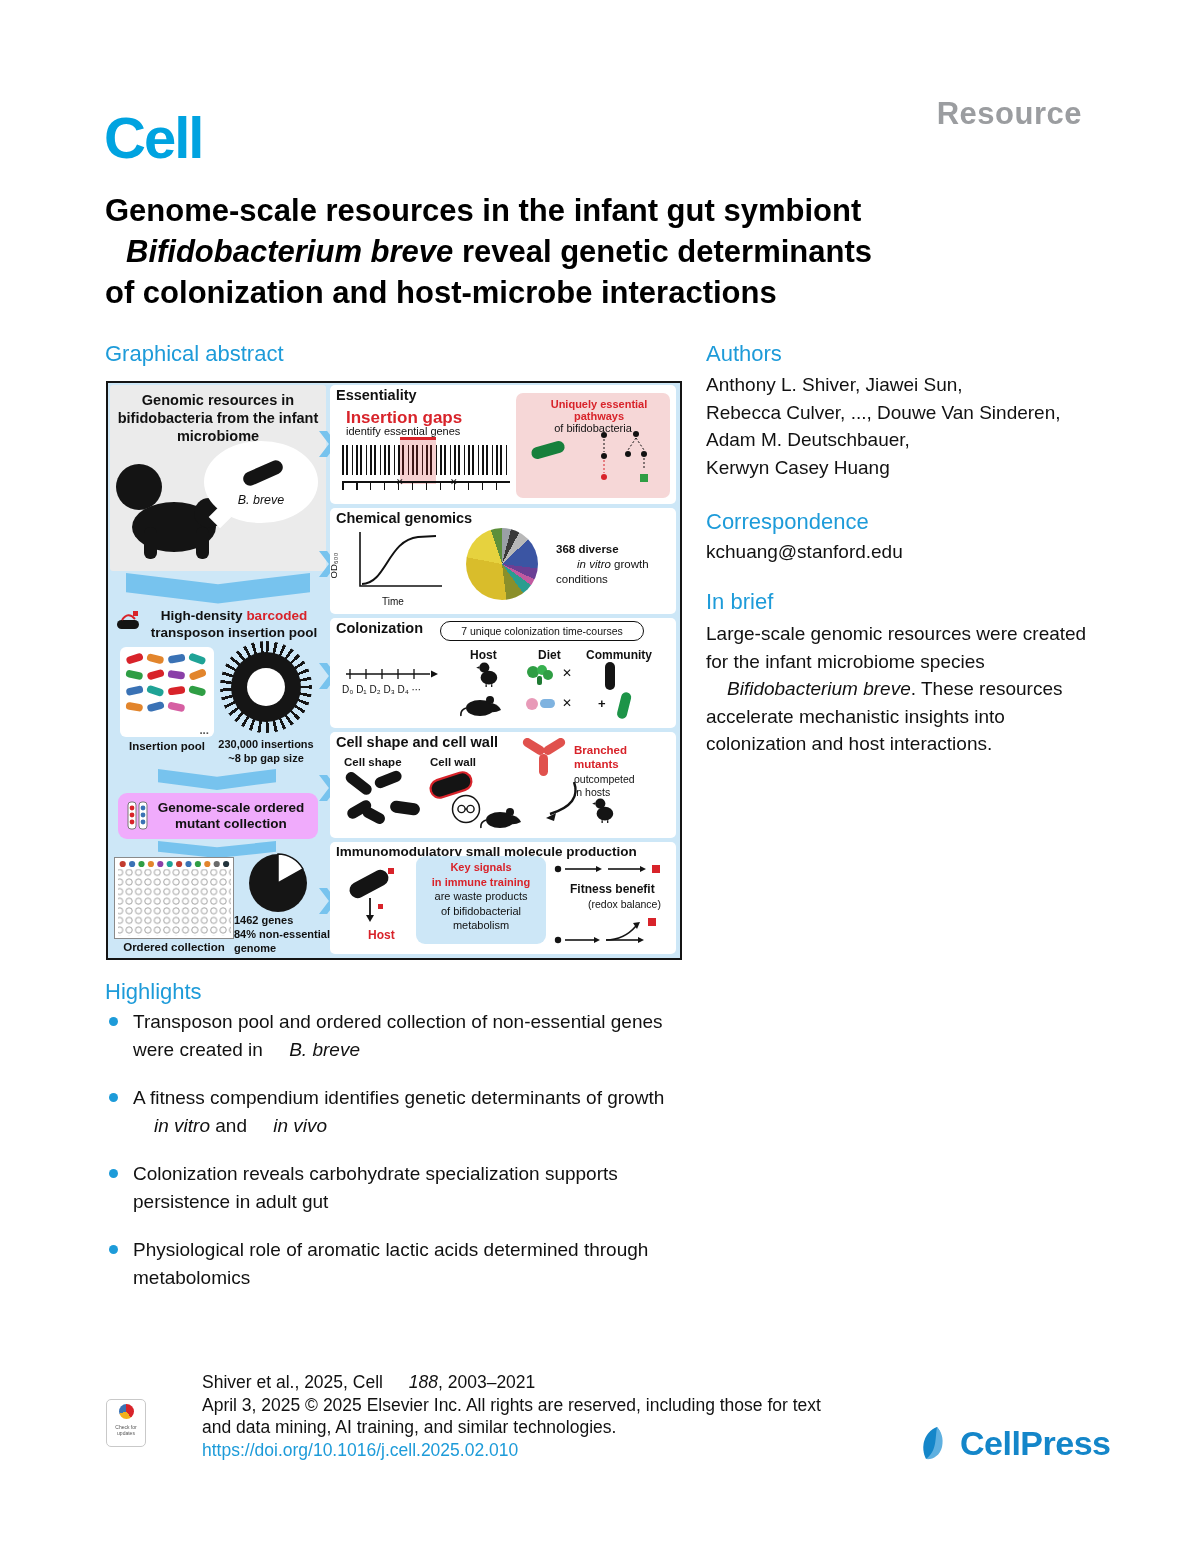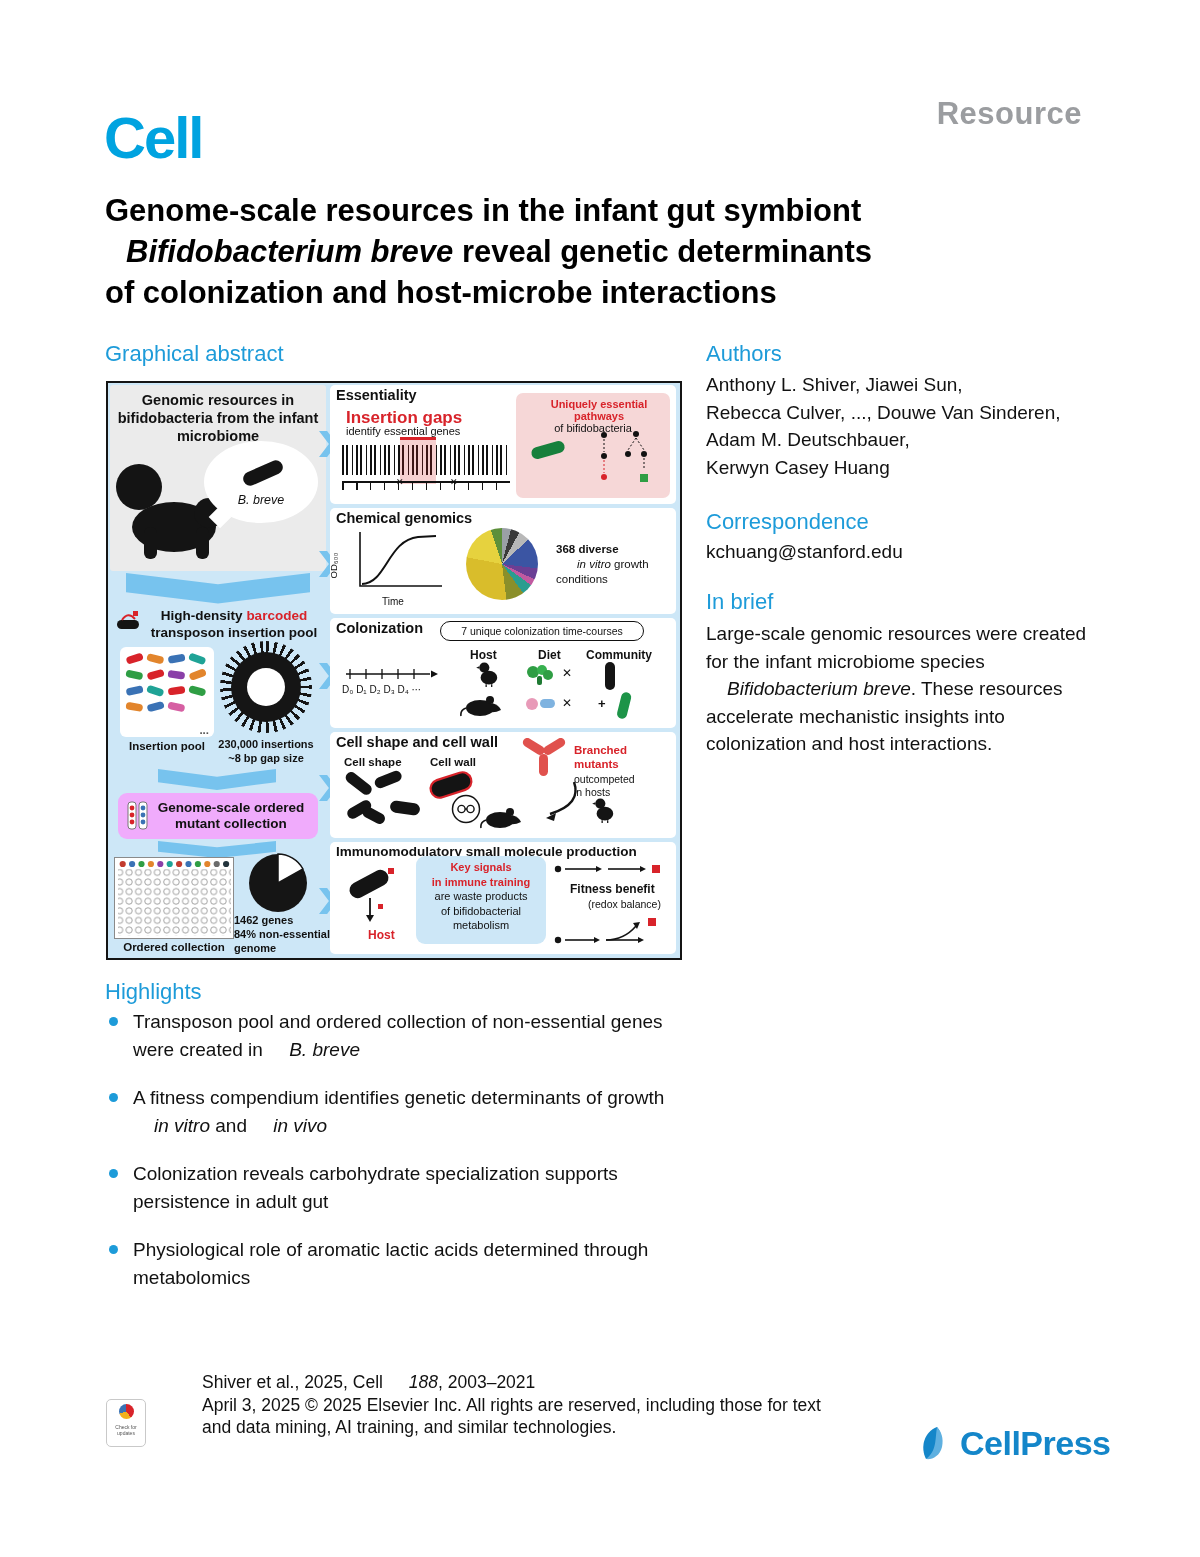--- a/index.html
+++ b/index.html
@@ -468,20 +468,21 @@
 
   <div class="badge">
     <span class="bcirc"></span>
     <div class="btxt">Check for updates</div>
   </div>
 
   <div class="footer-text">
     <div><span>Shiver et al., 2025, Cell </span><em>188</em><span>, 2003–2021</span></div>
     <div>April 3, 2025 © 2025 Elsevier Inc. All rights are reserved, including those for text</div>
     <div>and data mining, AI training, and similar technologies.</div>
+    <div class="doi">https://doi.org/10.1016/j.cell.2025.02.010</div>
   </div>
 
   <div class="cellpress">
     <svg width="38" height="38" viewBox="0 0 38 38">
       <path d="M21,2 C8,7 4,22 10,34 C25,31 30,13 21,2 Z" fill="#1486c9"></path>
       <path d="M21,2 C19,14 21,26 10,34 C16,35 24,31 26,22 C28,13 25,6 21,2 Z" fill="#5fb0e0"></path>
     </svg>
     <span class="cptxt">CellPress</span>
   </div>
 

